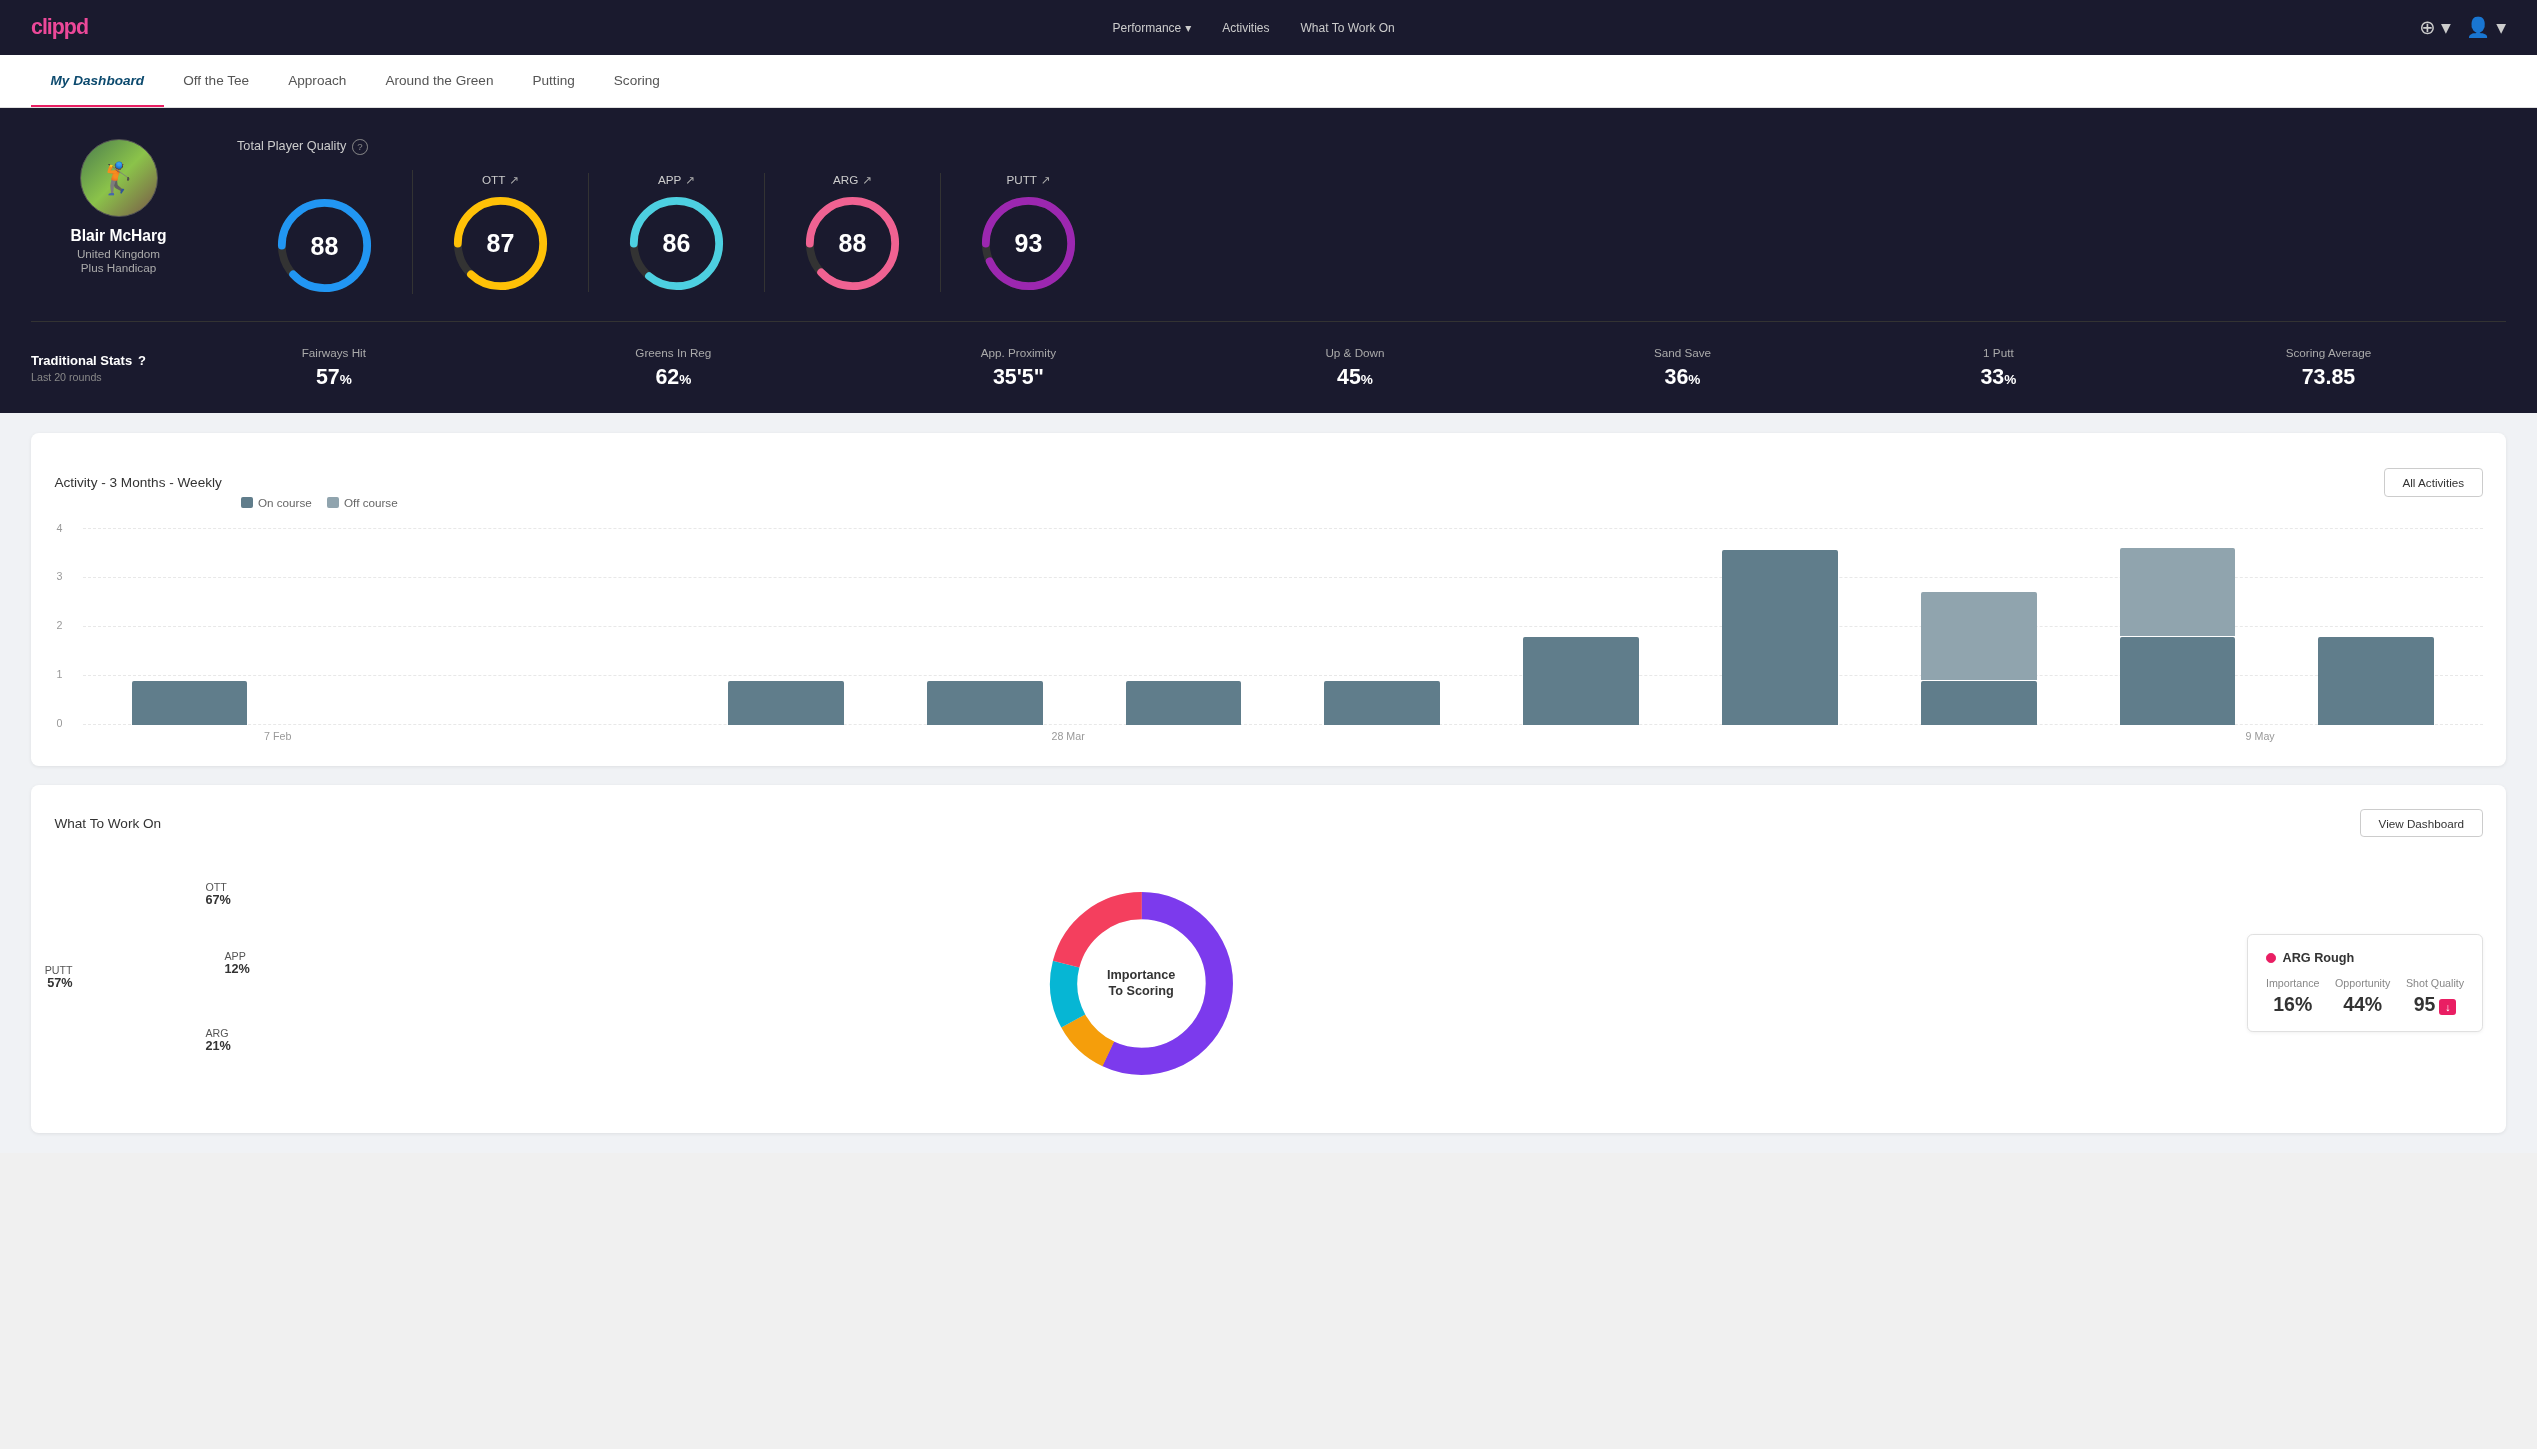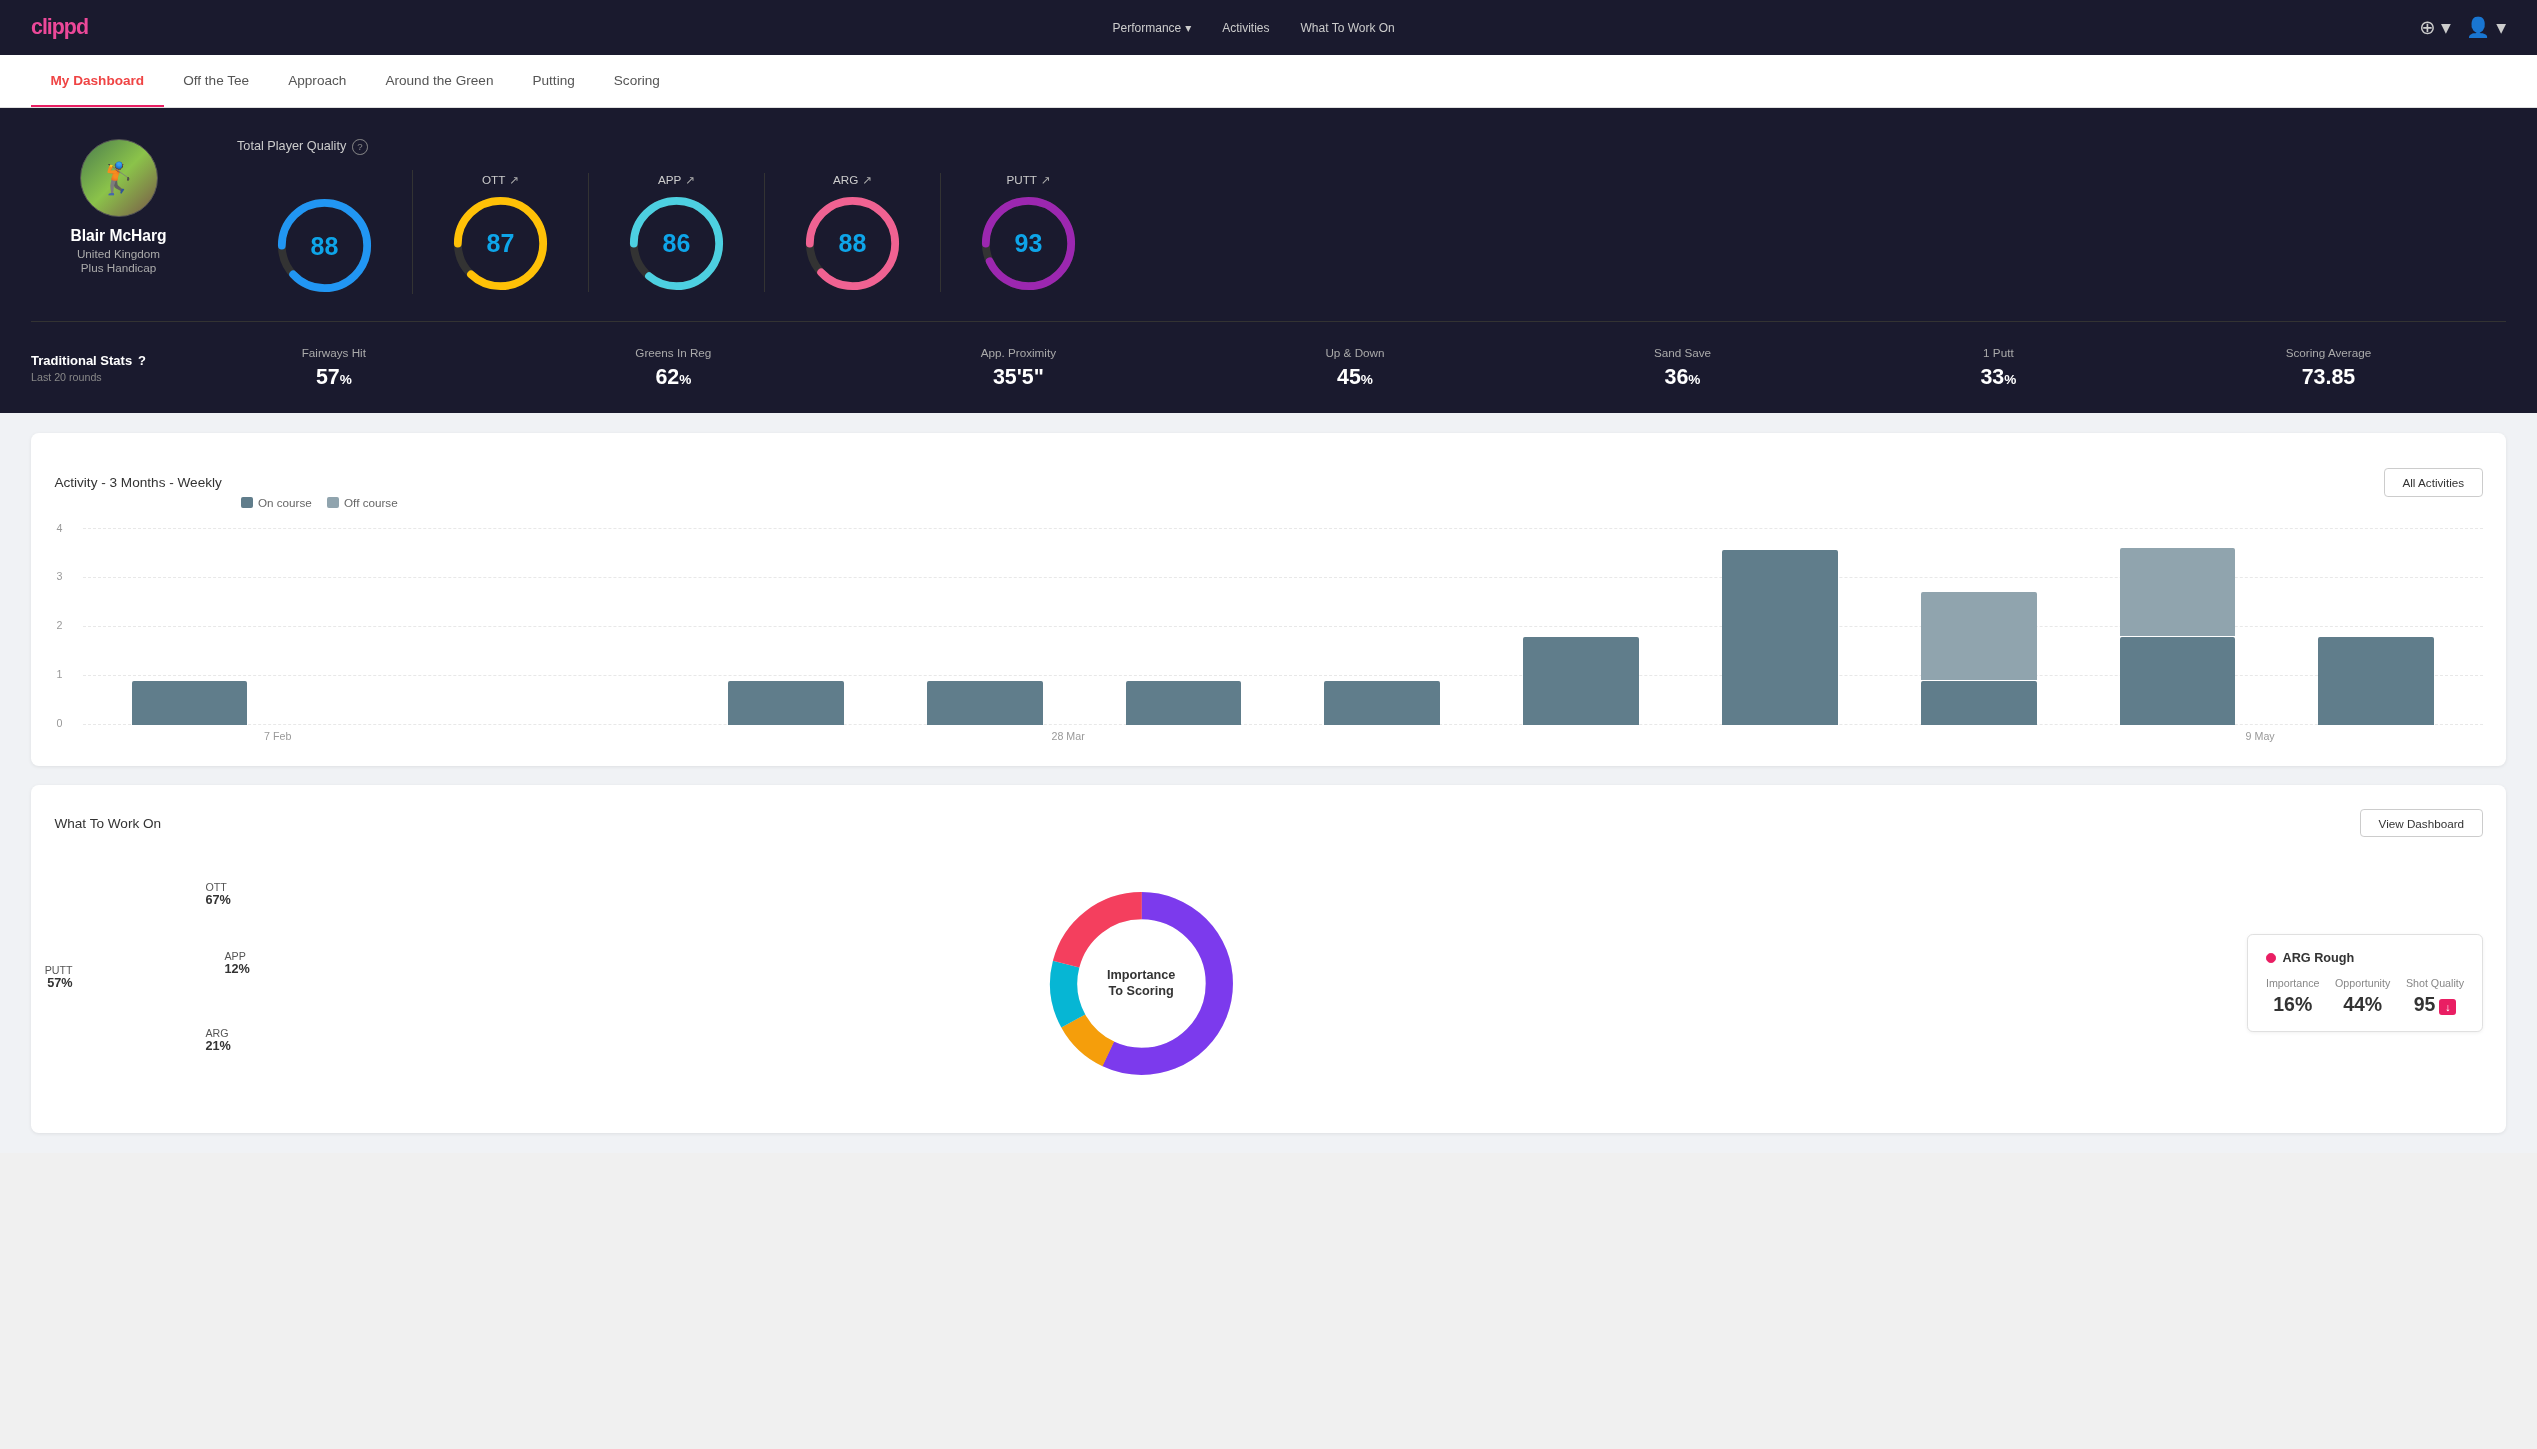--- a/index.html
+++ b/index.html
@@ -49,23 +49,24 @@
     }
     .sub-tab {
       padding: 17.5px 19.5px;
       font-size: 13.6px;
       color: #555;
       cursor: pointer;
       border-bottom: 2.9px solid transparent;
       white-space: nowrap;
     }
     .sub-tab.active {
-      color: #ef4444;
+      color: #0c4a6e;
       border-bottom: 2.9px solid #e91e63;
       font-weight: 600;
+      font-style: italic;
     }
 
     
     .hero {
       background: #1a1a2e;
       padding: 31px 31px 23.4px;
       display: flex;
       flex-direction: column;
     }
     .hero-top {
@@ -140,21 +141,21 @@
       width: 97px;
       height: 97px;
     }
     .gauge-ring svg {
       transform: rotate(-90deg);
     }
     .gauge-value {
       position: absolute;
       top: 50%; left: 50%;
       transform: translate(-50%, -50%);
-      color: #0ea5e9;
+      color: #ffffff;
       font-size: 25px;
       font-weight: 700;
     }
 
     
     .trad-stats {
       display: flex;
       align-items: center;
       margin-top: 27px;
       padding-top: 23.4px;

